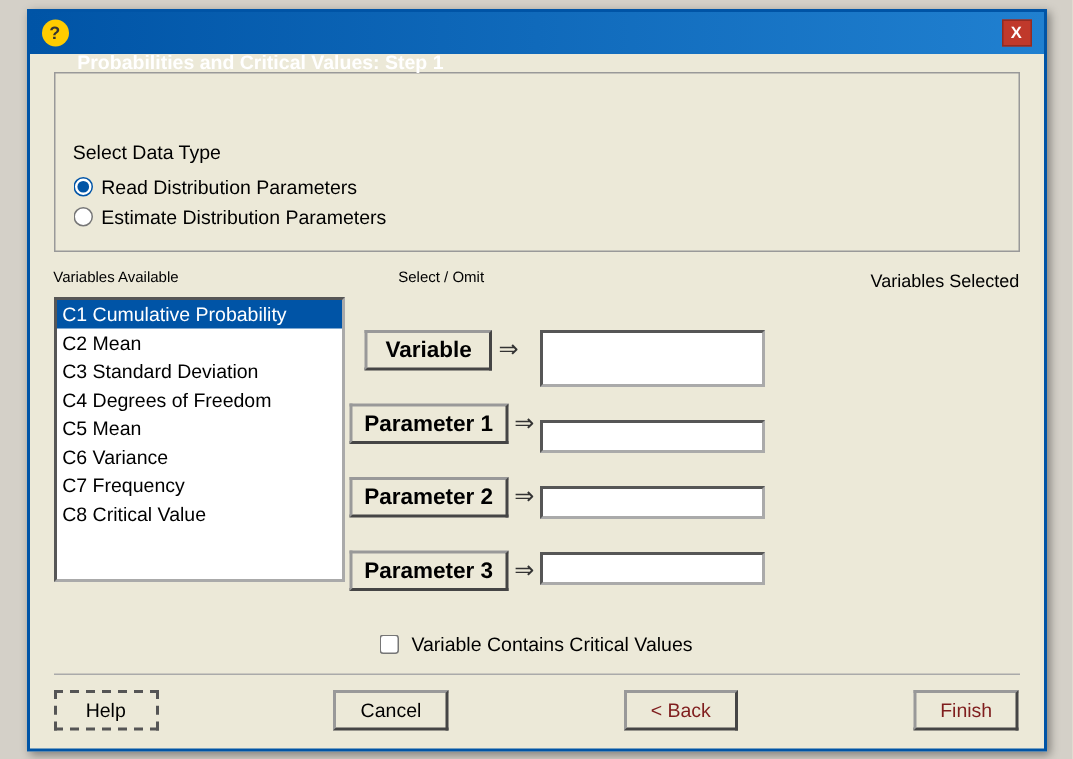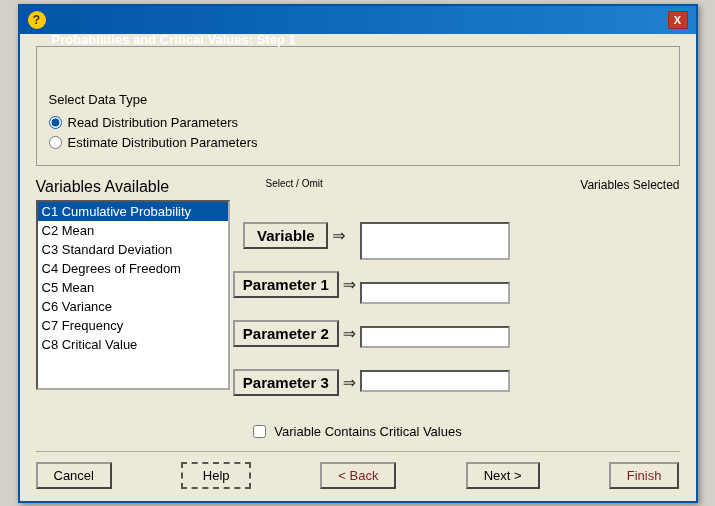--- a/index.html
+++ b/index.html
@@ -206,21 +206,21 @@
       color: #7f1d1d;
       cursor: default;
     }
     .top-header-row {
       display: flex;
       width: 100%;
       margin-bottom: 4px;
     }
     .header-vars {
       width: 230px;
-      font-size: 16px;
+      font-size: 10px;
     }
     .header-select {
       width: 130px;
       font-size: 10px;
     }
     .header-selected {
       flex: 1;
       text-align: right;
       font-size: 12px;
     }
@@ -312,20 +312,19 @@
         </div>
       </div>
     </div>
 
     <div class="checkbox-row">
       <input type="checkbox" class="checkbox-input" style="">
       <span class="radio-label">Variable Contains Critical Values</span>
     </div>
 
     <div class="bottom-buttons">
+      <button class="bottom-btn help-btn">Help</button>
       <button class="bottom-btn">Cancel</button>
-      <button class="bottom-btn help-btn">Help</button>
       <button class="bottom-btn disabled" disabled="">&lt; Back</button>
-      <button class="bottom-btn">Next &gt;</button>
       <button class="bottom-btn disabled" disabled="">Finish</button>
     </div>
   </div>
 </div>
 
 </body></html>

